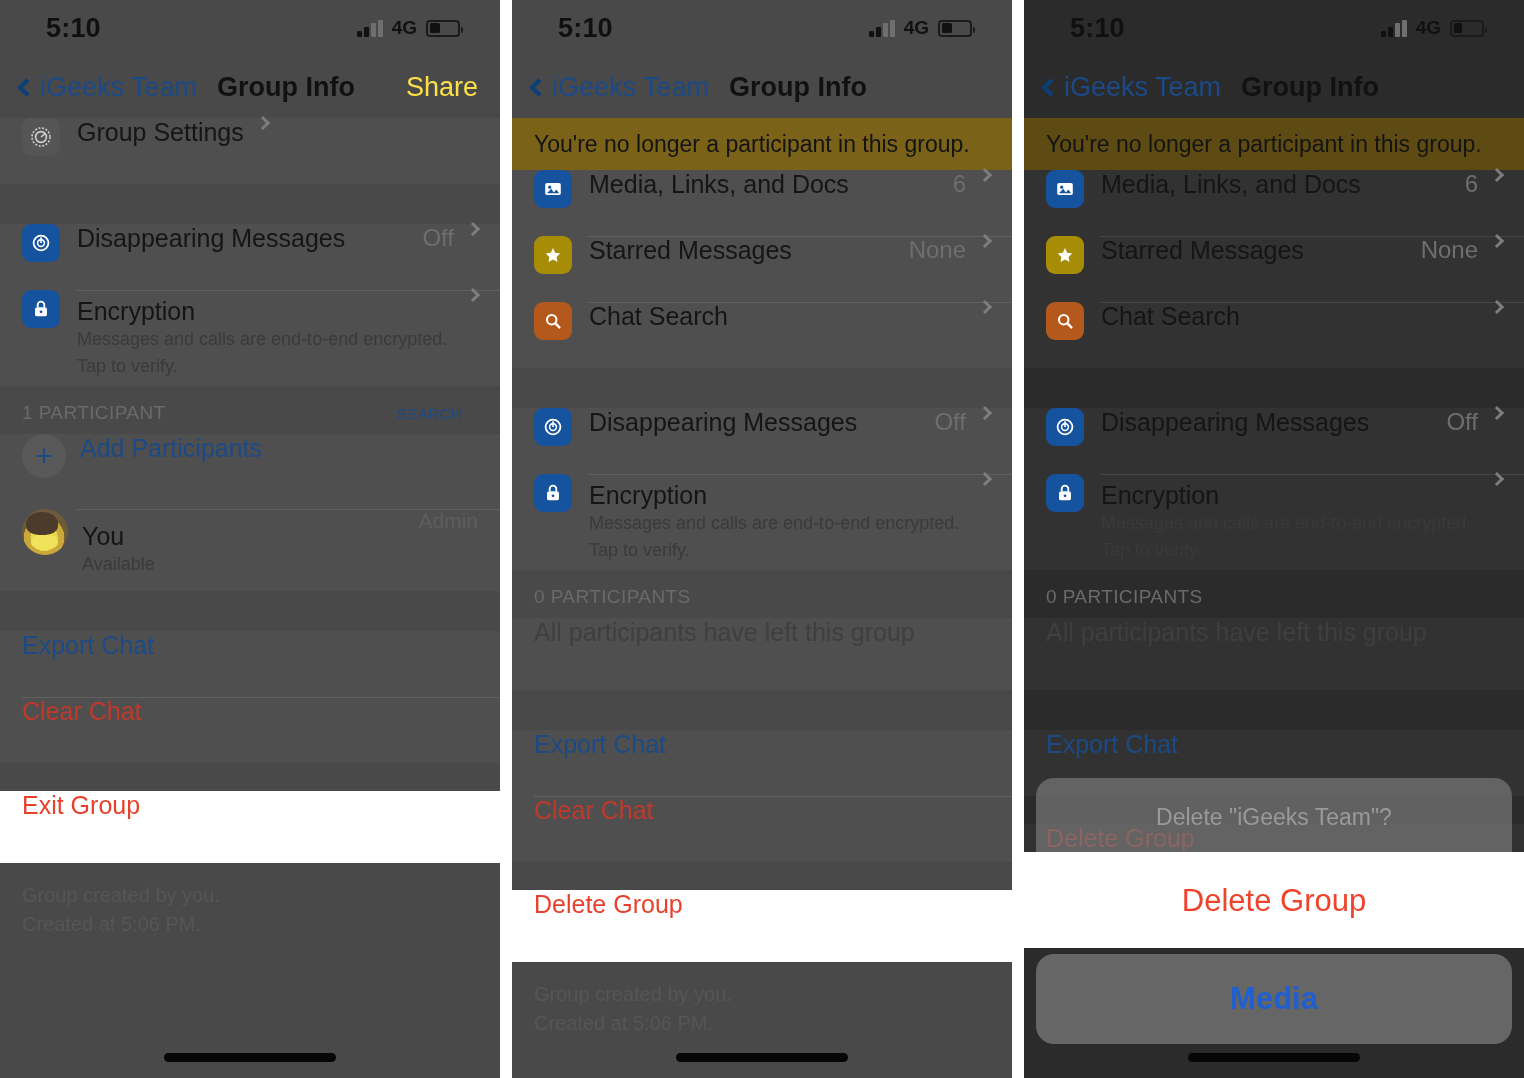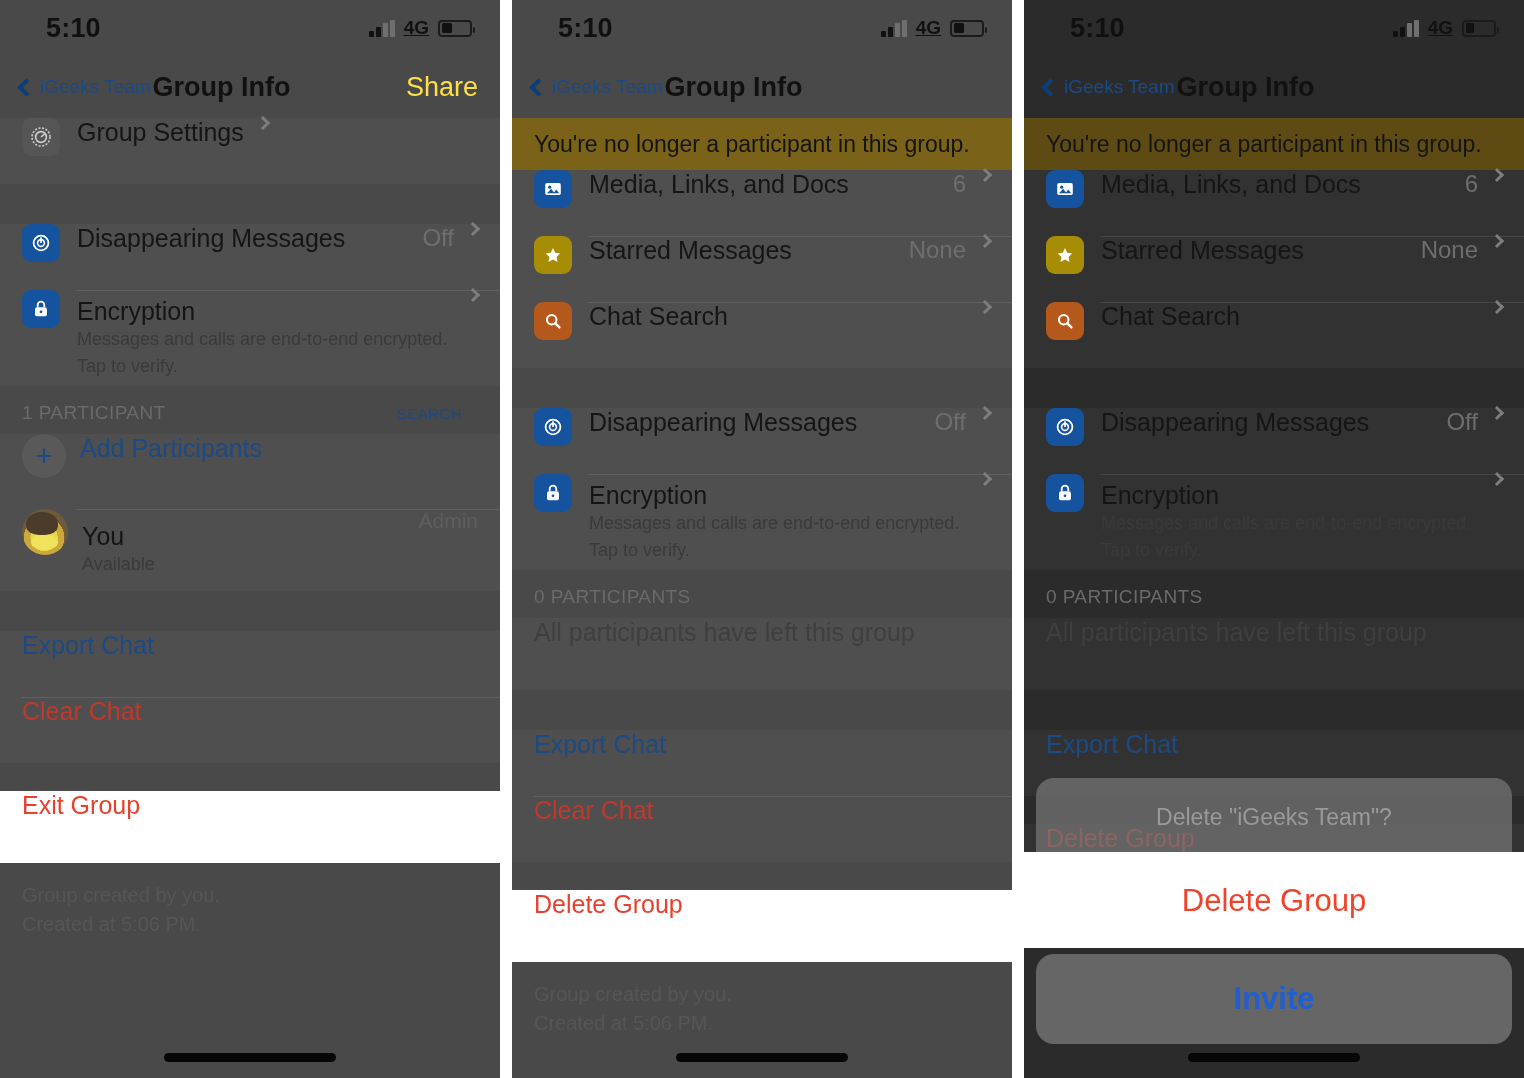--- a/index.html
+++ b/index.html
@@ -34,36 +34,36 @@
   
   .dim-light .screen { background: #494949; }
   .dim-dark  .screen { background: #2b2b2b; }
 
   
   .statusbar {
     height: 56px;
     display: flex;
     align-items: center;
     justify-content: space-between;
-    padding: 0 28px 0 46px;
+    padding: 0 40px 0 46px;
   }
   .stat-time {
     font-size: 27px;
     font-weight: bold;
     color: #101010;
     letter-spacing: .2px;
   }
   .stat-right { display: flex; align-items: center; gap: 9px; }
   .bars { display: flex; align-items: flex-end; gap: 2.5px; height: 17px; }
   .bars i { display:block; width: 4.5px; background: #111; border-radius: 1px; }
   .bars i:nth-child(1){ height: 6px; }
   .bars i:nth-child(2){ height: 10px; }
   .bars i:nth-child(3){ height: 14px; background:#6f6f6f; }
   .bars i:nth-child(4){ height: 17px; background:#6f6f6f; }
-  .net { font-size: 19px; font-weight: bold; color:#111;text-decoration:underline; }
+  .net { font-size: 19px; font-weight: bold; color:#111; }
   .batt {
     width: 34px; height: 17px;
     border: 2px solid #1b1b1b; border-radius: 4px;
     position: relative; padding: 1.5px;
   }
   .batt::after {
     content:""; position:absolute; right:-5px; top: 5px;
     width:2.5px; height:6px; background:#1b1b1b; border-radius:0 2px 2px 0;
   }
   .batt span { display:block; height:100%; width:38%; background:#111; border-radius:1.5px; }
@@ -77,22 +77,22 @@
     position: relative;
   }
   .nav-back { display:flex; align-items:center; gap:7px; cursor:pointer; }
   .chev-left {
     width: 13px; height: 13px;
     border-left: 4px solid #0b3f7a;
     border-bottom: 4px solid #0b3f7a;
     transform: rotate(45deg);
     margin-left: 6px;
   }
-  .nav-back-label { font-size: 19px; color: #1b4a86; }
-  .nav-title { font-size: 27px; font-weight: bold; color: #111; margin-left: 2px; }
+  .nav-back-label { font-size: 27px; color: #1b4a86; }
+  .nav-title { font-size: 27px; font-weight: bold; color: #111; margin-left: 20px; }
   .nav-action { margin-left:auto; font-size: 27px; color:#fde047; cursor: pointer; }
 
   
   .banner {
     background: #7a6219;
     height: 52px;
     display:flex; align-items:center;
     padding: 0 22px;
     font-size: 23px;
     color: #141414;
@@ -616,21 +616,21 @@
 
       <div class="footnote">
         <div>Created at 5:06 PM.</div>
       </div>
 
       <div class="sheet-wrap">
         <div class="sheet">
           <div class="sheet-title">Delete "iGeeks Team"?</div>
           <div class="sheet-item destructive">Delete Group</div>
         </div>
-        <div class="sheet-cancel">Invite</div>
+        <div class="sheet-cancel">Media</div>
 
         <div class="sheet-hl" style="top:74px;height:96px;display:flex;align-items:center;justify-content:center;">
           <div class="sheet-hl-label">Delete Group</div>
         </div>
       </div>
 
       <div class="homebar"></div>
     </div>
   </div>
 

